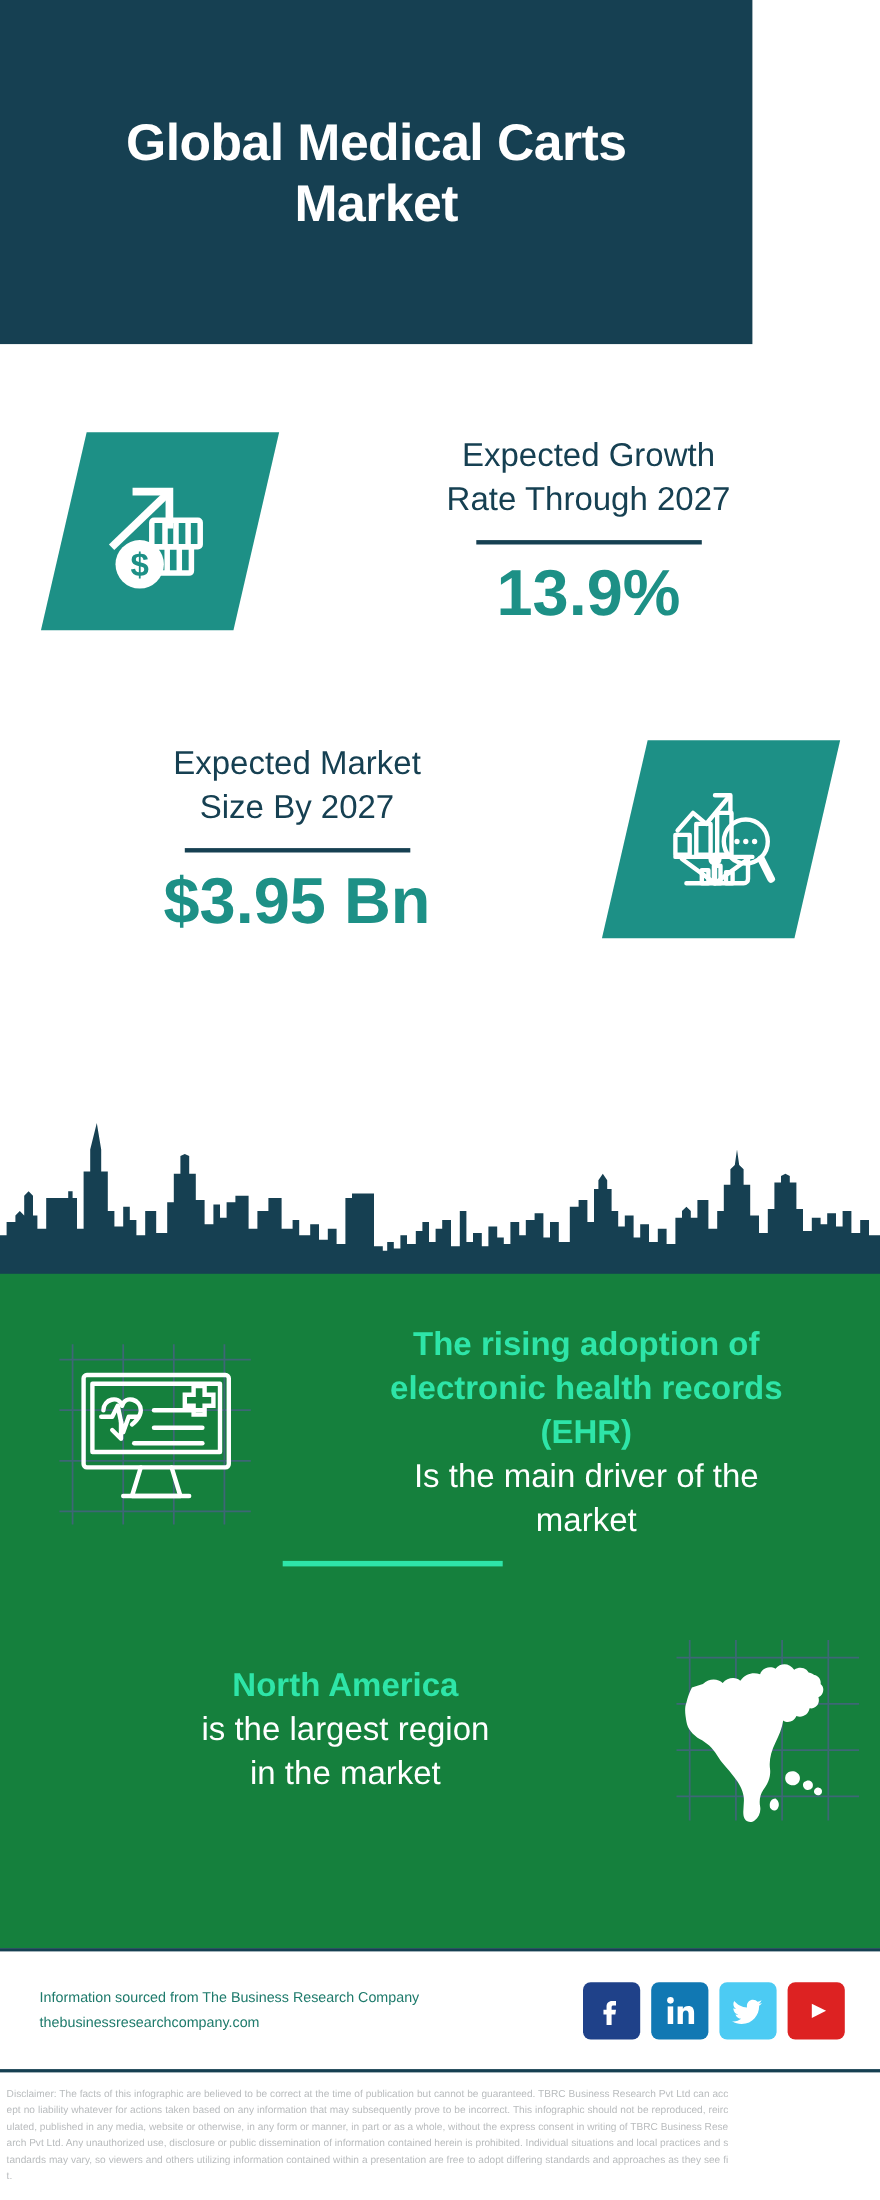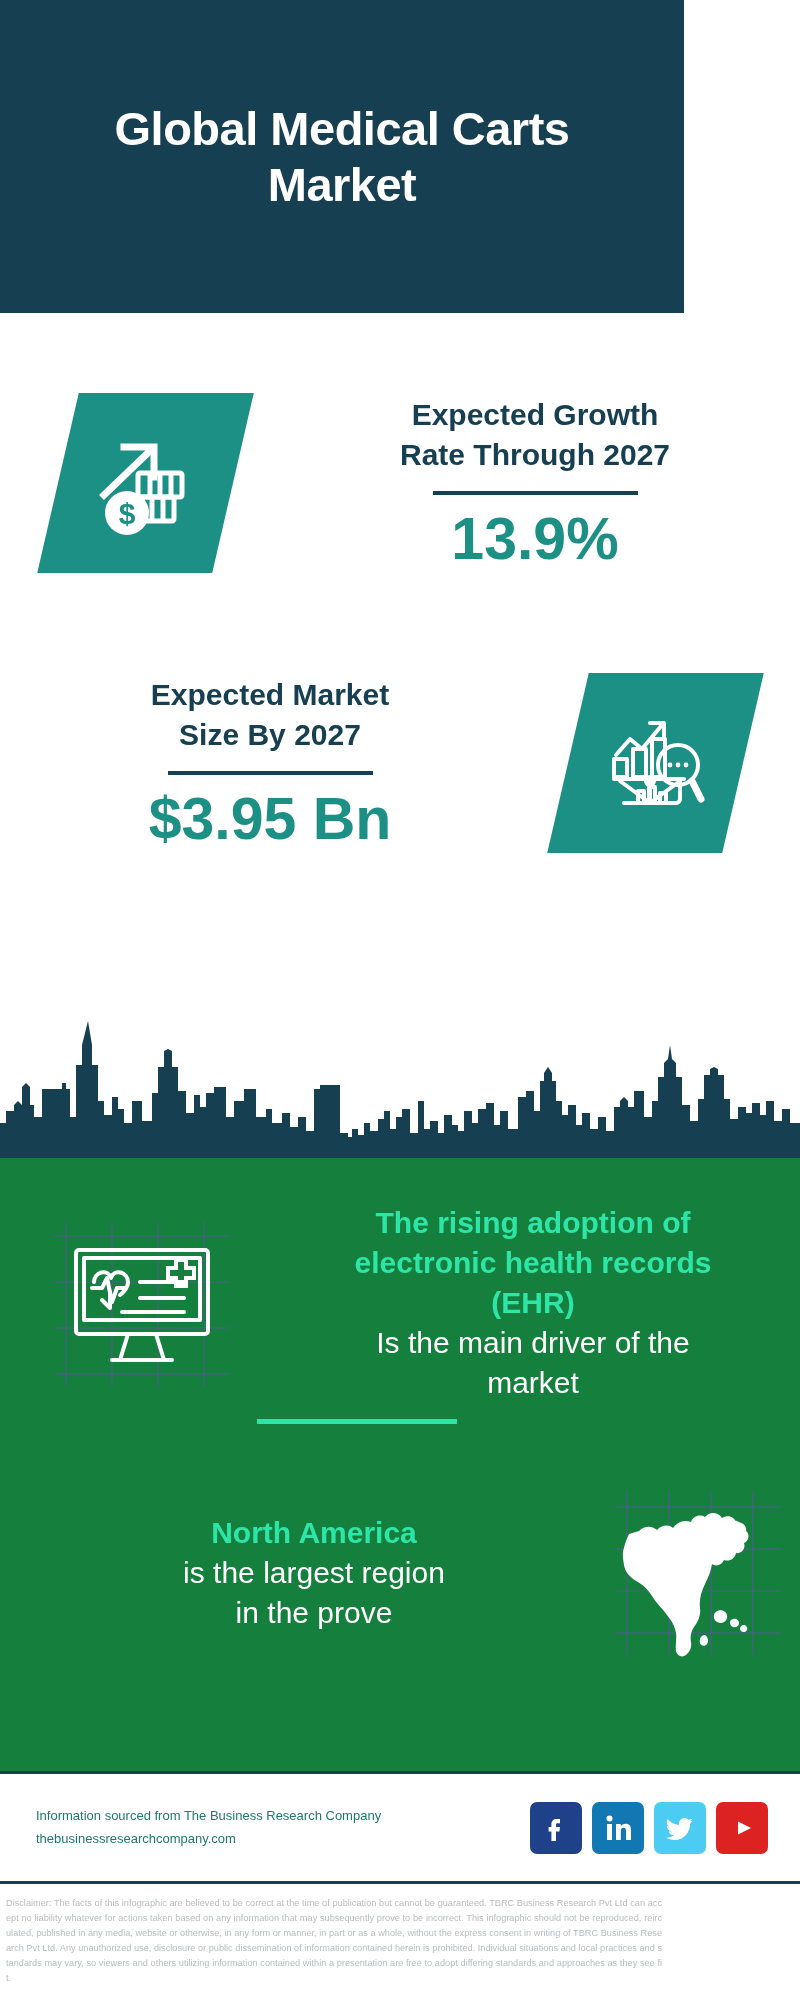--- a/index.html
+++ b/index.html
@@ -78,21 +78,21 @@
     transform: skewX(13deg);
   }
   .growth-text {
     flex: 1;
     text-align: center;
     padding-right: 20px;
   }
   .label-dark {
     color: #164052;
     font-size: 30px;
-    font-weight: bold;
+    font-weight: normal;
     line-height: 1.32;
   }
   .rule-dark {
     width: 205px;
     height: 4px;
     background: #164052;
     margin: 17px auto 14px auto;
     border: 0;
   }
   .value-teal {
@@ -381,21 +381,21 @@
         <div class="accent-line">(EHR)</div>
         <div class="white-line">Is the main driver of the</div>
         <div class="white-line">market</div>
       </div>
     </div>
 
     <div class="region-block">
       <div class="region-text">
         <div class="accent-line">North America</div>
         <div class="white-line">is the largest region</div>
-        <div class="white-line">in the prove</div>
+        <div class="white-line">in the market</div>
       </div>
       <div class="map-wrap">
         <svg width="180" height="180" viewBox="0 0 180 180">
           <g stroke="#3E6776" stroke-width="1.6" fill="none">
             <line x1="18" y1="8" x2="18" y2="172"></line>
             <line x1="60" y1="8" x2="60" y2="172"></line>
             <line x1="102" y1="8" x2="102" y2="172"></line>
             <line x1="144" y1="8" x2="144" y2="172"></line>
             <line x1="6" y1="24" x2="172" y2="24"></line>
             <line x1="6" y1="66" x2="172" y2="66"></line>

